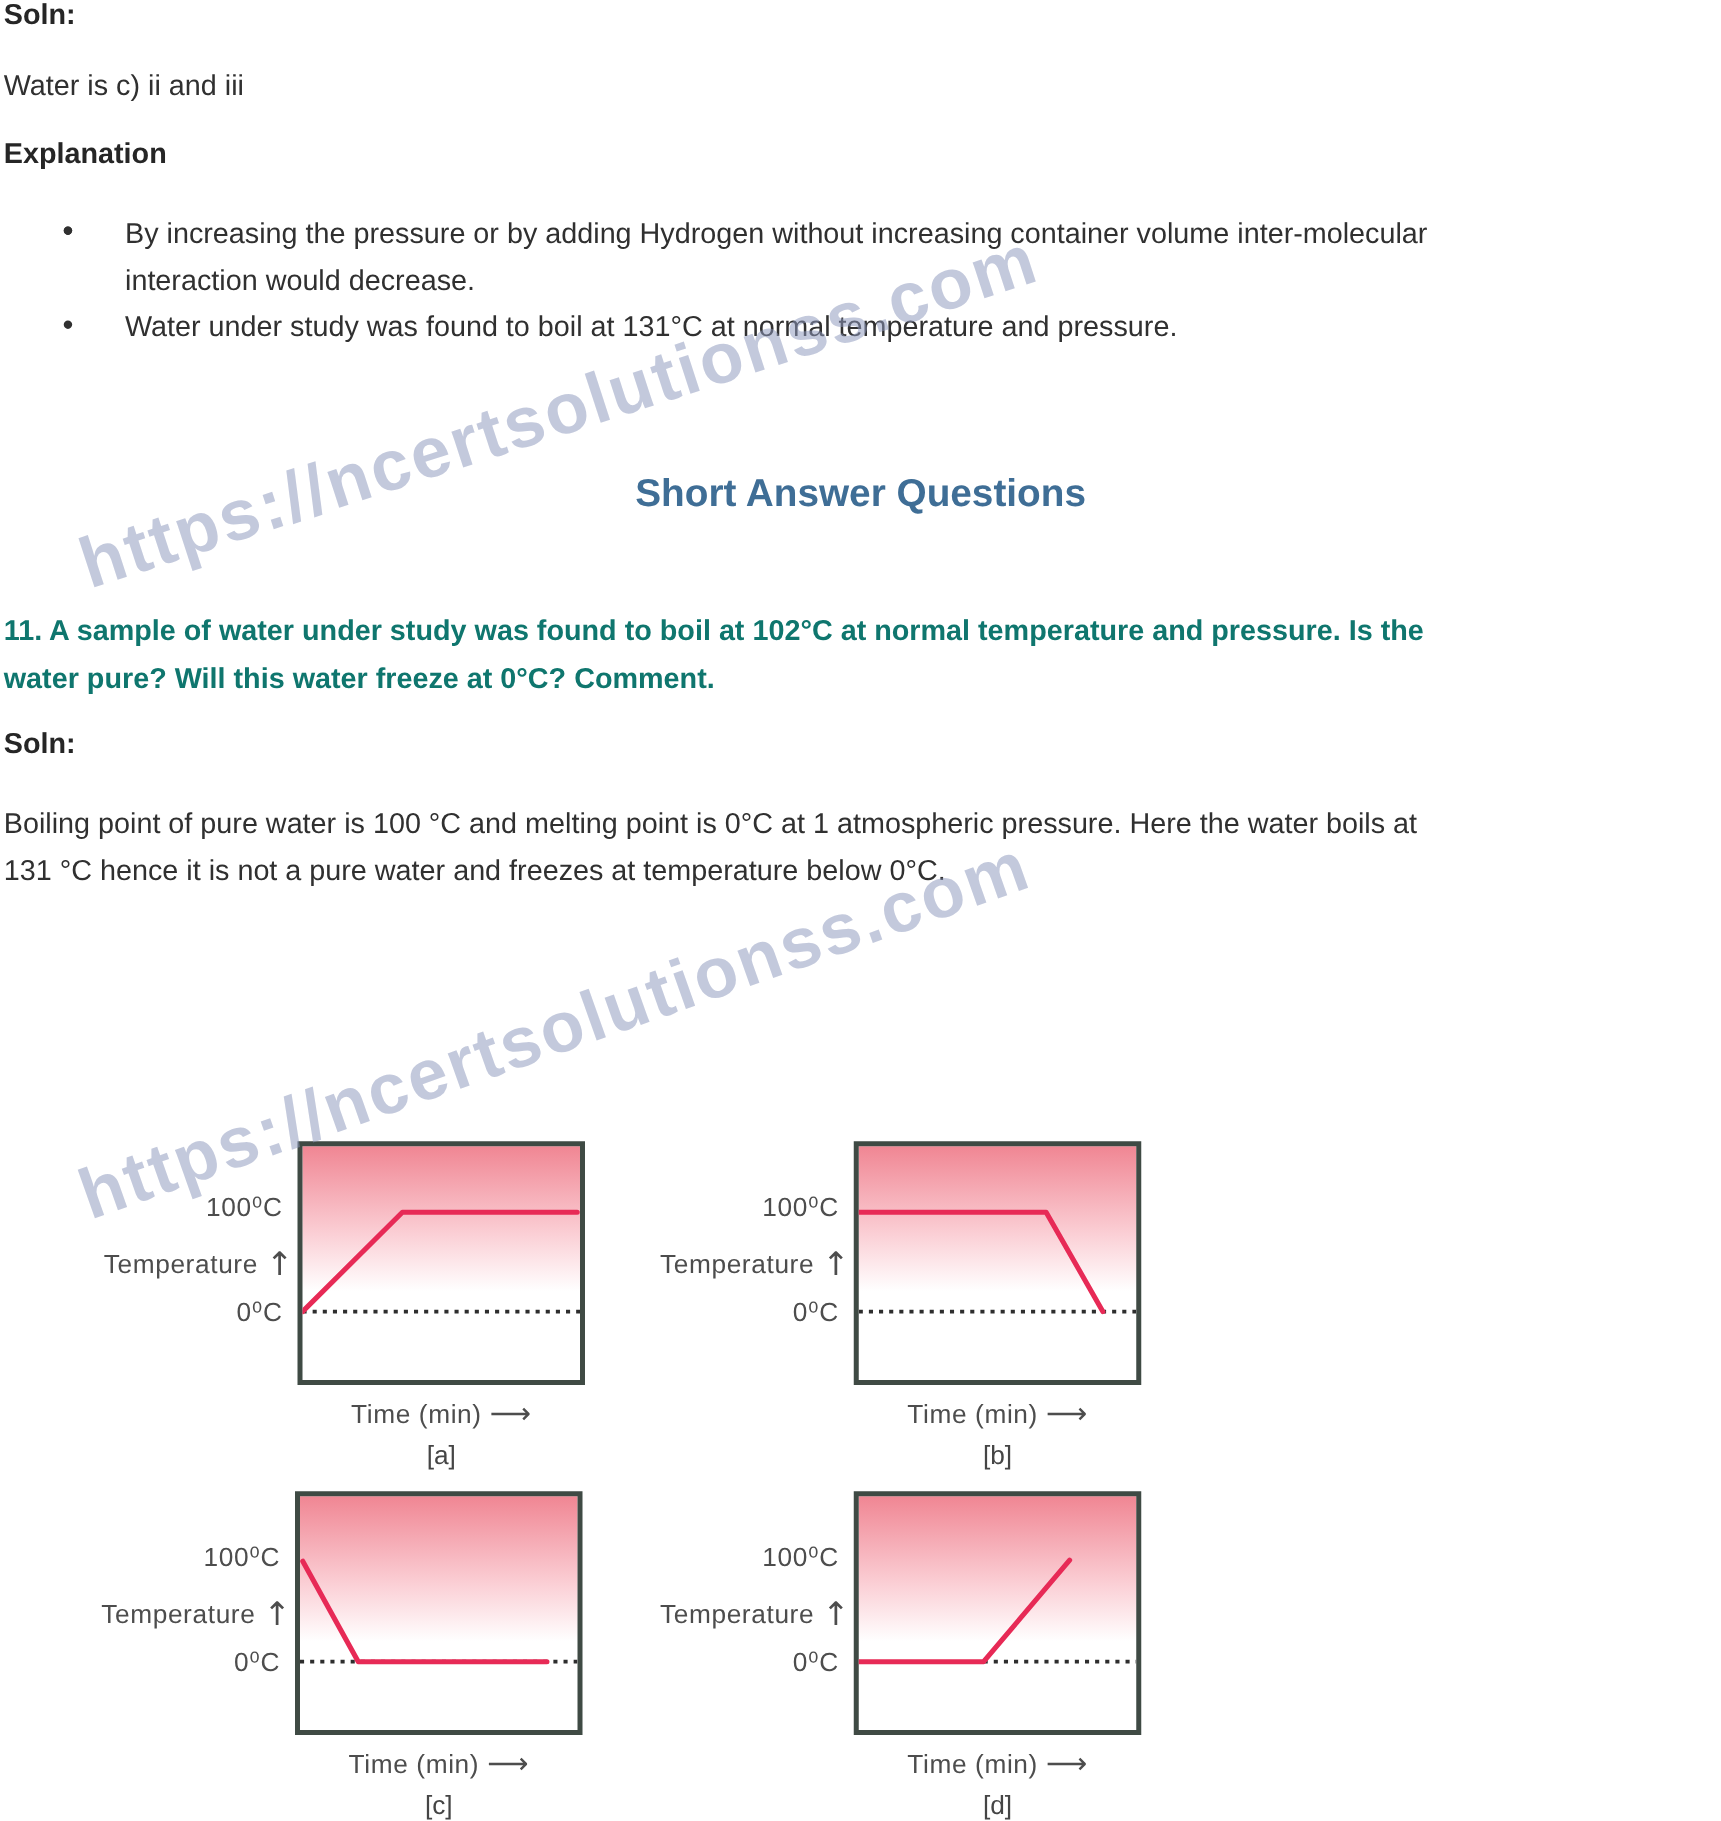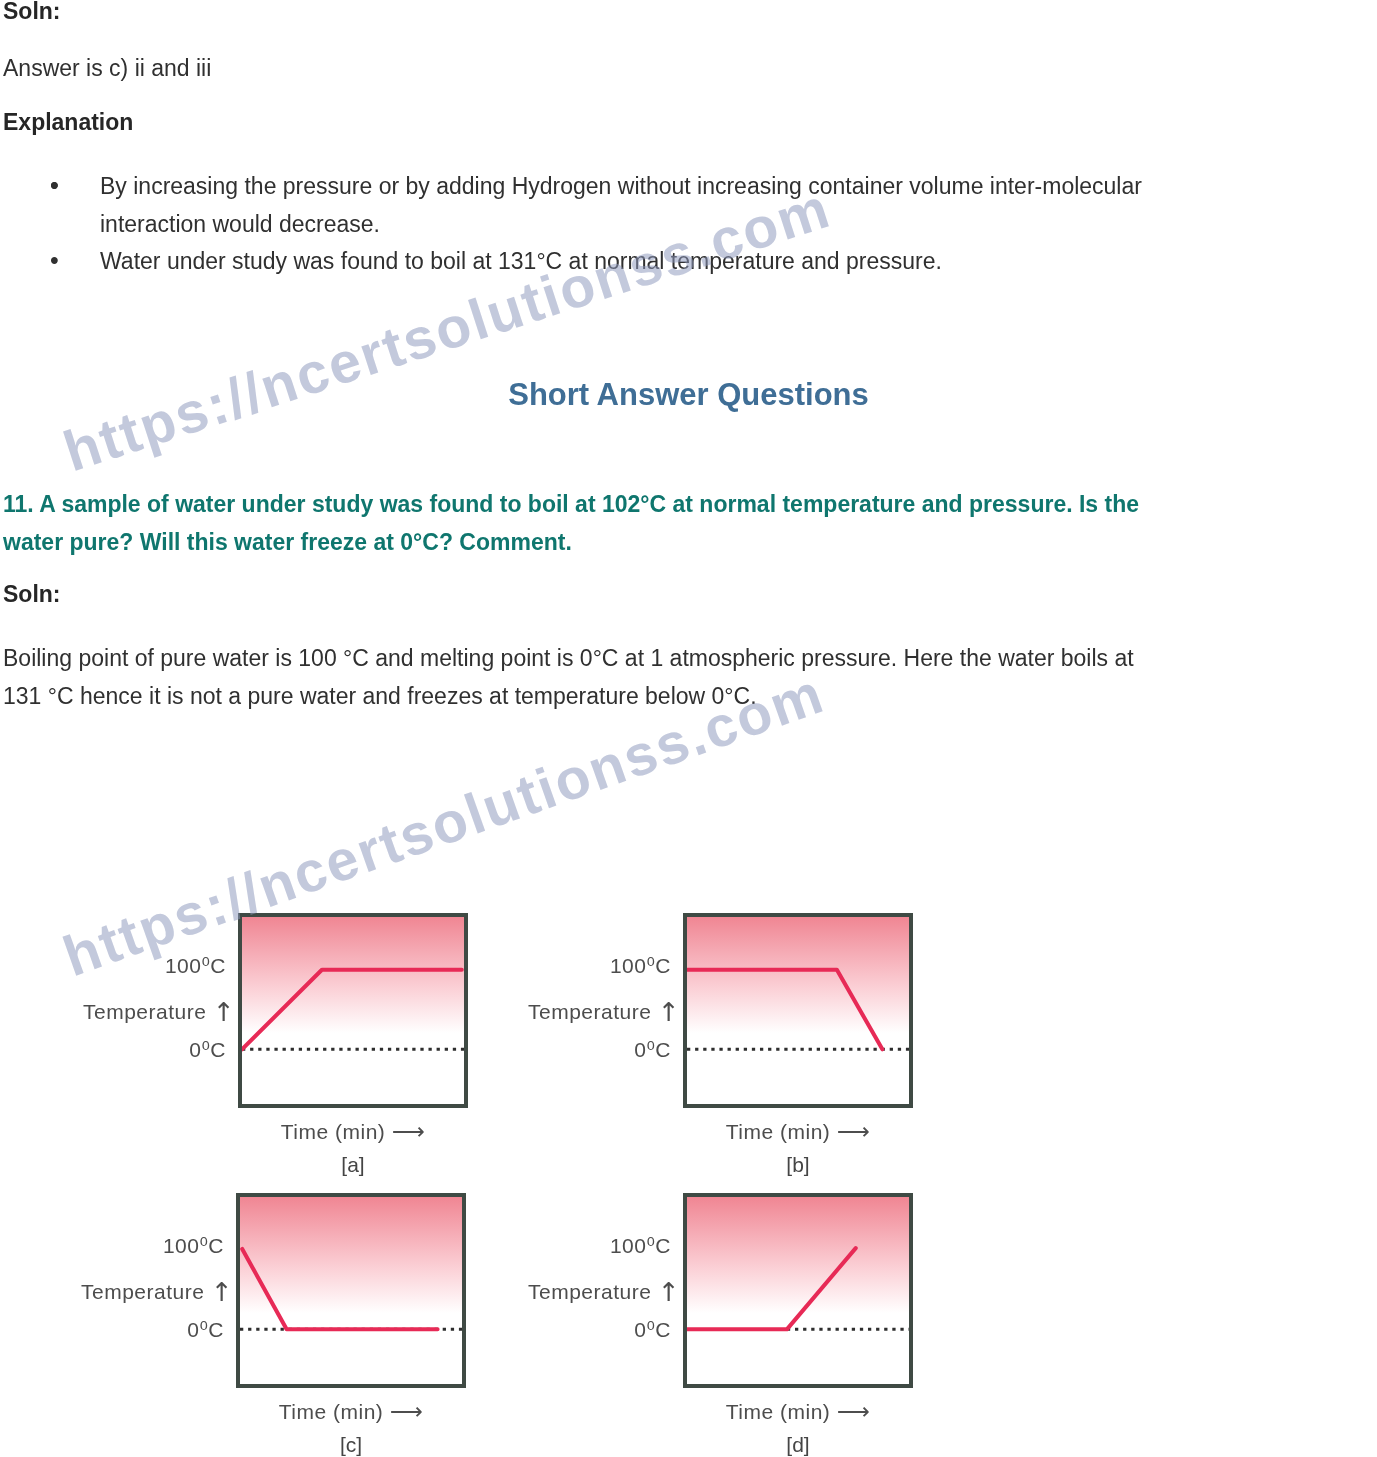--- a/index.html
+++ b/index.html
@@ -50,21 +50,21 @@
 </style>
 </head>
 <body>
 
 <div class="page">
 
   <div class="wm wm1">https://ncertsolutionss.com</div>
   <div class="wm wm2">https://ncertsolutionss.com</div>
 
   <div class="heading" style="top:-2px">Soln:</div>
-  <div class="blk" style="top:50px">Answer is c) ii and iii</div>
+  <div class="blk" style="top:50px">Water is c) ii and iii</div>
   <div class="heading" style="top:109px">Explanation</div>
 
   <ul class="bullets">
     <li>
       <span class="bullet-dot">•</span>
     </li>
     <li>
       <span class="bullet-dot">•</span>
       <span class="bullet-text">By increasing the pressure or by adding Hydrogen without increasing container volume inter-molecular
 interaction would decrease.</span>

